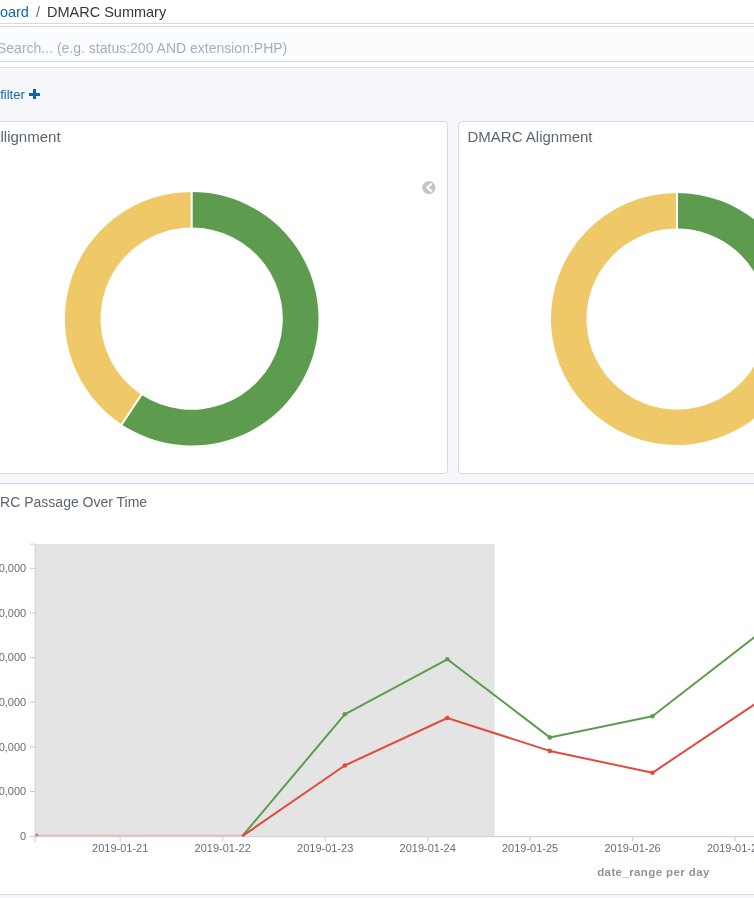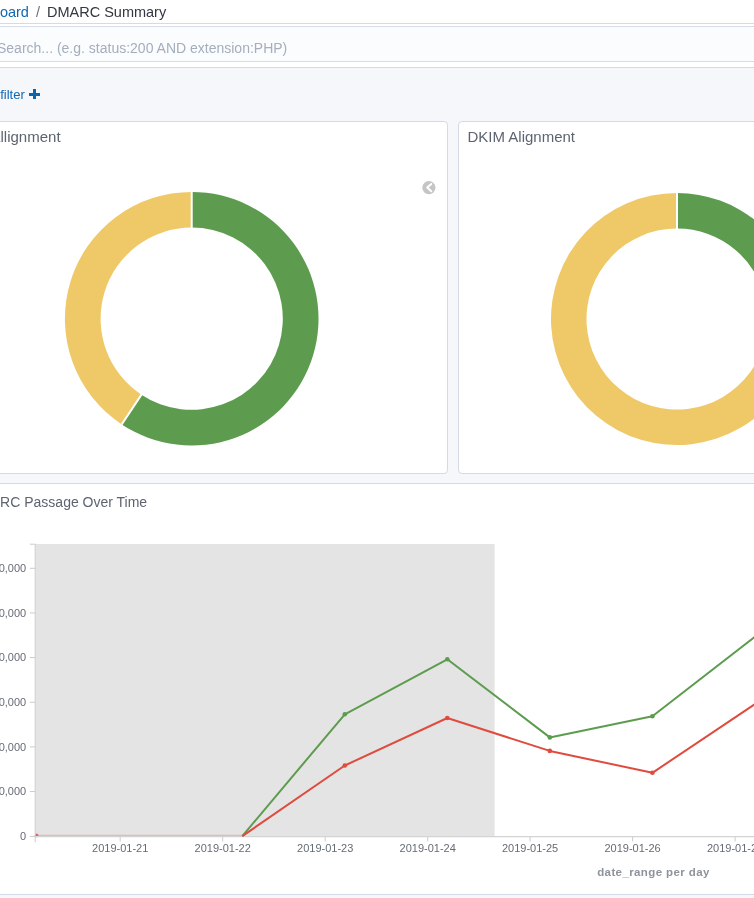--- a/index.html
+++ b/index.html
@@ -42,21 +42,21 @@
   <div class="abs" id="search"></div>
   <div class="abs" id="searchph">Search... (e.g. status:200 AND extension:PHP)</div>
   <div class="abs" id="filterbar"></div>
   <div class="abs" id="filtertxt">Add a filter</div>
   <div class="abs" id="plus"></div>
   <div class="abs" id="pagebg"></div>
   <div class="abs panel" id="p1"></div>
   <div class="abs panel" id="p2"></div>
   <div class="abs panel" id="p3"></div>
   <div class="abs ptitle" id="t1">SPF Allignment</div>
-  <div class="abs ptitle" id="t2">DKIM Alignment</div>
+  <div class="abs ptitle" id="t2">DMARC Alignment</div>
   <div class="abs ptitle" id="t3">DMARC Passage Over Time</div>
   <div class="abs" id="axlabel">date_range per day</div>
 
   <svg width="754" height="480" viewBox="0 0 754 480" id="donuts">
     <path d="M191.7,191.89999999999998 A126.8,126.8 0 1 1 121.71439026243101,424.4367222381169 L141.4185406380715,394.666998390319 A91.1,91.1 0 1 0 191.7,227.6 Z" fill="#5d9c4e"></path>
     <path d="M121.71439026243101,424.4367222381169 A126.8,126.8 0 0 1 191.69999999999996,191.89999999999998 L191.69999999999996,227.6 A91.1,91.1 0 0 0 141.4185406380715,394.666998390319 Z" fill="#efc868"></path>
     <line x1="191.7" y1="190" x2="191.7" y2="229.5" stroke="#fff" stroke-width="2"></line>
     <line x1="142.79838310135165" y1="392.5822838351511" x2="120.33454779915087" y2="426.52143679328486" stroke="#fff" stroke-width="2"></line>
     <path d="M677,193 A126,126 0 0 1 801.0857768795382,297.12032961396676 L766.1251016476049,303.2848399211428 A90.5,90.5 0 0 0 677,228.5 Z" fill="#5d9c4e"></path>
     <path d="M801.0857768795382,297.12032961396676 A126,126 0 1 1 677,193 L677,228.5 A90.5,90.5 0 1 0 766.1251016476049,303.2848399211428 Z" fill="#efc868"></path>

